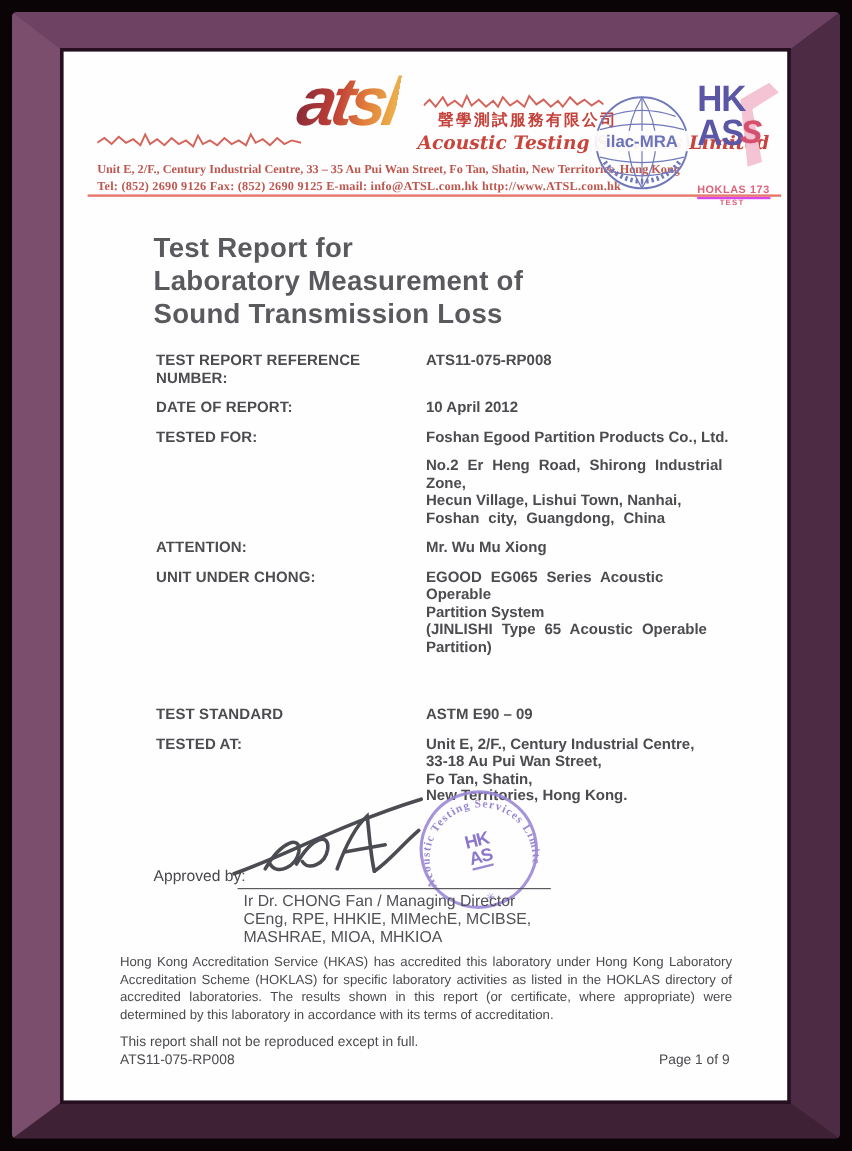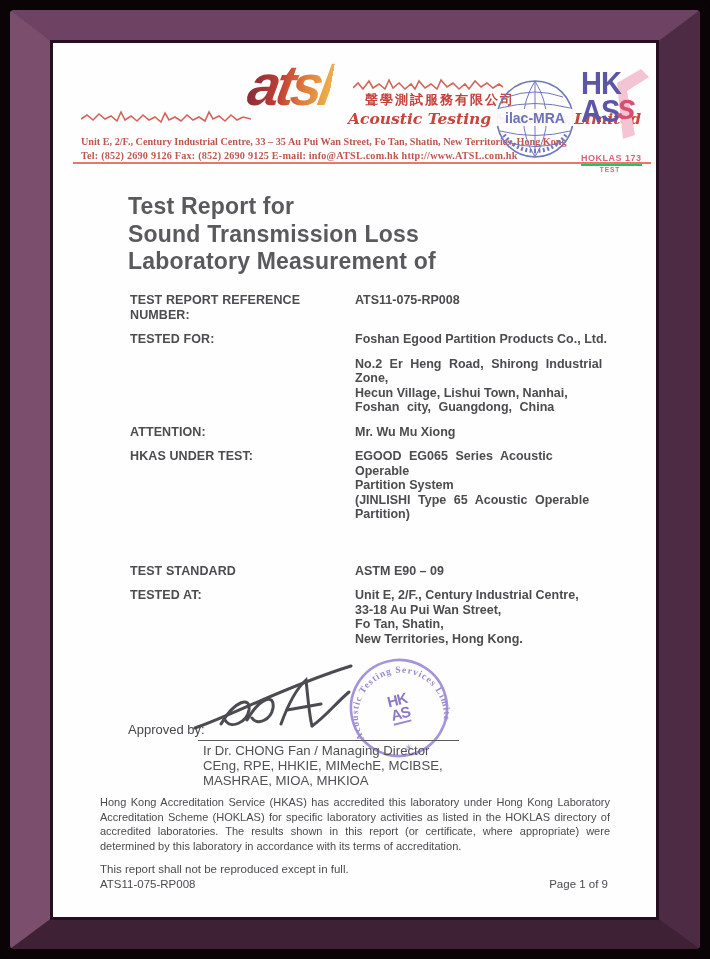--- a/index.html
+++ b/index.html
@@ -52,21 +52,21 @@
   .ilac-stamp { position:absolute; left:441px; top:32px; }
   .hkas-logo  { position:absolute; left:528px; top:26px; width:72px; text-align:left; }
   .hkas-letters { position:relative; width:72px; height:62px; }
   .hkas-row { font-size:29px; font-weight:900; color:#5b57a6; letter-spacing:-1px; line-height:28px; transform:scaleY(1.05); }
   .hkas-ribbon { position:absolute; left:30px; top:-4px; }
   .hkas-s {
     position:absolute; left:36px; top:26px; font-size:27px; font-weight:bold; font-style:italic;
     color:#d5506e; text-shadow:0 0 1px #d5506e;
   }
   .hoklas { margin-top:22px; font-size:9px; font-weight:bold; color:#e0607a;
-    border-bottom:2px solid #22c55e; display:inline-block; padding-bottom:1px; letter-spacing:0.5px; }
+    border-bottom:2px solid #d946ef; display:inline-block; padding-bottom:1px; letter-spacing:0.5px; }
   .hoklas-sub { font-size:6.5px; font-weight:bold; color:#e0607a; text-align:center; width:58px; letter-spacing:1px; }
   .red-rule { position:absolute; left:20px; top:119px; width:578px; height:2px; background:#e5776c; }
   
   .title { position:absolute; left:75px; top:150px; font-size:23px; font-weight:bold;
     color:#5a5a5e; line-height:27.5px; letter-spacing:0.2px; }
   
   .fields { position:absolute; left:77px; top:250px; width:478px; }
   .frow { display:flex; margin-bottom:10px; font-size:12.5px; font-weight:bold; color:#4c4c50; line-height:14.5px; }
   .frow .flabel { flex:0 0 225px; letter-spacing:0.1px; }
   .frow .fvalue { width:253px; }
@@ -132,29 +132,35 @@
         <div class="hkas-s">S</div>
       </div>
       <div class="hoklas">HOKLAS 173</div>
       <div class="hoklas-sub">TEST</div>
     </div>
 
     <div class="red-rule"></div>
 
     <div class="title">
         <div>Test Report for</div>
+        <div>Laboratory Measurement of</div>
         <div>Sound Transmission Loss</div>
-        <div>Laboratory Measurement of</div>
       </div>
 
     <div class="fields">
       <div class="frow">
         <div class="flabel">TEST REPORT REFERENCE NUMBER:</div>
         <div class="fvalue">
             <div>ATS11-075-RP008</div>
+          </div>
+      </div>
+      <div class="frow">
+        <div class="flabel">DATE OF REPORT:</div>
+        <div class="fvalue">
+            <div>10 April 2012</div>
           </div>
       </div>
       <div class="frow">
         <div class="flabel">TESTED FOR:</div>
         <div class="fvalue">
             <div>Foshan Egood Partition Products Co., Ltd.</div>
           </div>
       </div>
       <div class="frow addr-row">
         <div class="flabel"></div>
@@ -164,21 +170,21 @@
             <div>Foshan city, Guangdong, China</div>
           </div>
       </div>
       <div class="frow">
         <div class="flabel">ATTENTION:</div>
         <div class="fvalue">
             <div>Mr. Wu Mu Xiong</div>
           </div>
       </div>
       <div class="frow">
-        <div class="flabel">HKAS UNDER TEST:</div>
+        <div class="flabel">UNIT UNDER CHONG:</div>
         <div class="fvalue justified">
             <div>EGOOD  EG065  Series  Acoustic  Operable</div>
             <div>Partition System</div>
             <div>(JINLISHI  Type  65  Acoustic  Operable</div>
             <div>Partition)</div>
           </div>
       </div>
       <div class="frow gap-before">
         <div class="flabel">TEST STANDARD</div>
         <div class="fvalue">

